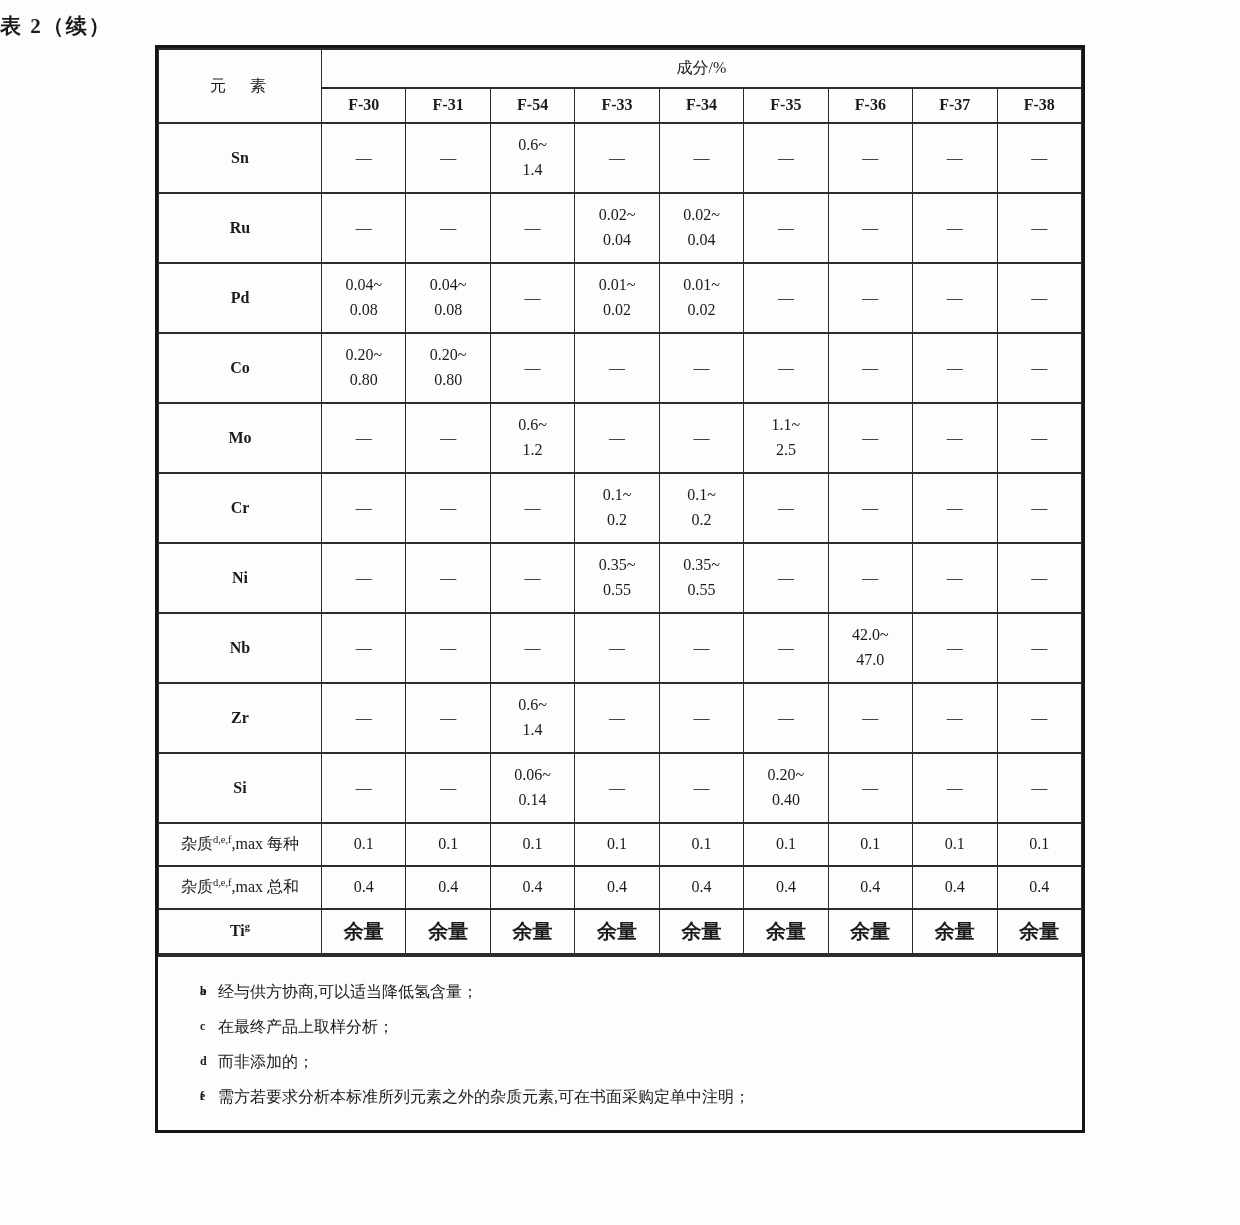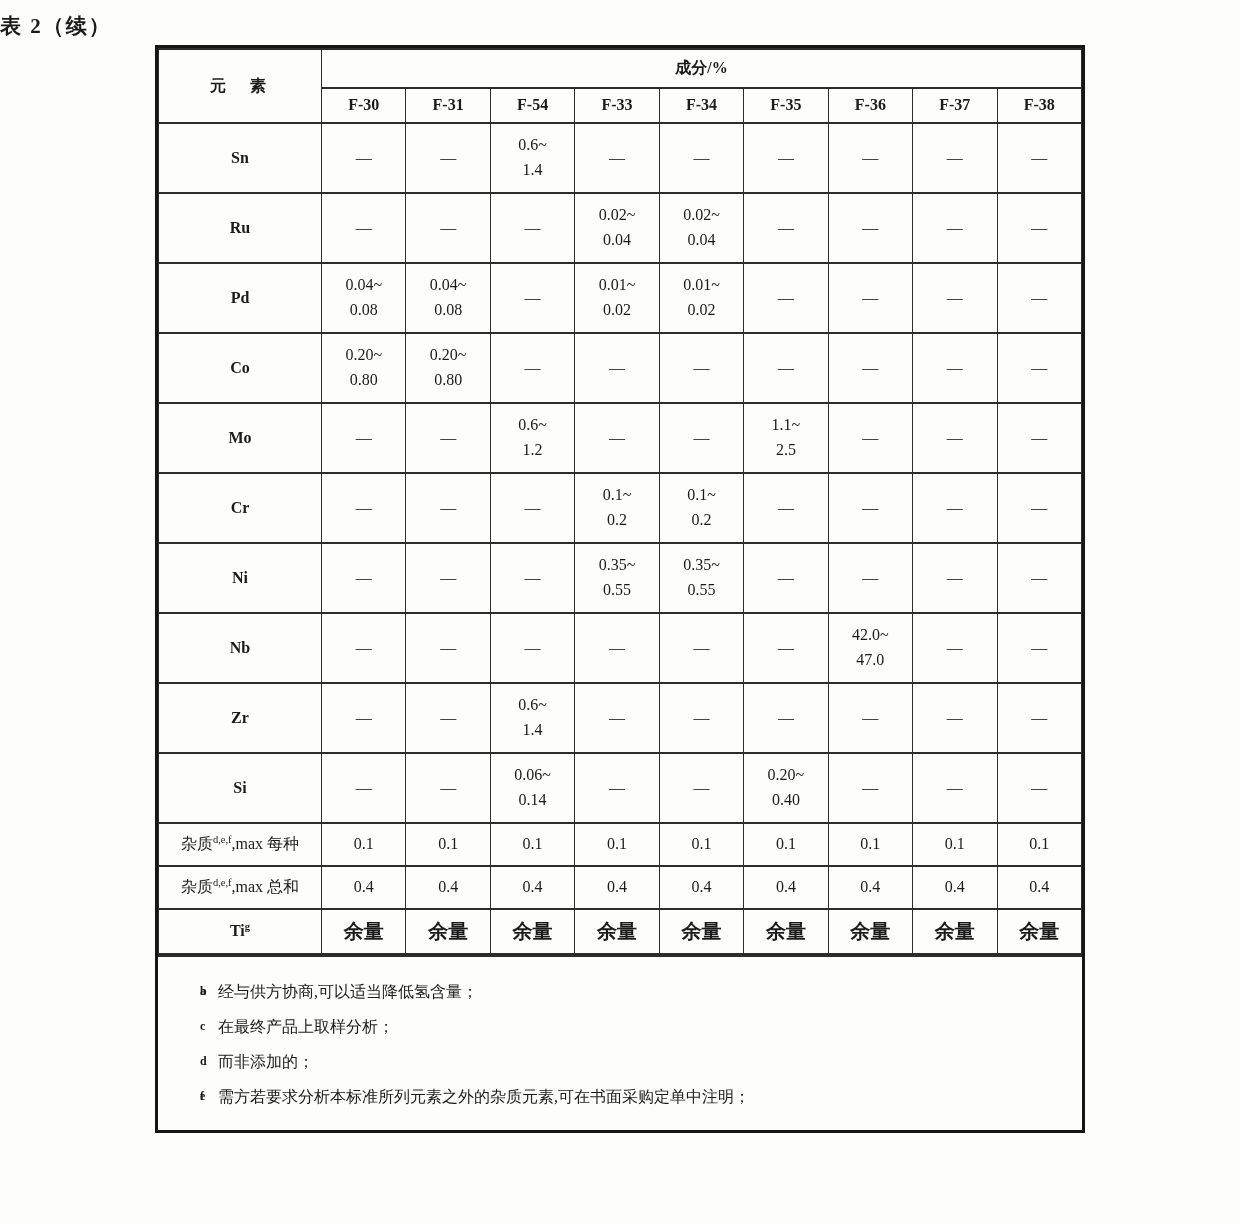--- a/index.html
+++ b/index.html
@@ -23,22 +23,22 @@
   table.comp{
     border-collapse:collapse;table-layout:fixed;width:100%;
   }
   table.comp td{
     border:solid #2c2c2c;border-width:2px 1px;
     text-align:center;vertical-align:middle;
     font-size:16px;line-height:1.55;
     padding:2px 1px;
     overflow:hidden;
   }
-  td.el-hdr{font-size:18px;font-weight:bold;letter-spacing:4px;}
-  td.comp-hdr{font-weight:bold;font-size:18px;height:33px;}
+  td.el-hdr{font-size:18px;font-weight:normal;letter-spacing:4px;}
+  td.comp-hdr{font-weight:normal;font-size:18px;height:33px;}
   td.grade{font-weight:600;font-size:16px;height:29px;}
   td.el-name{font-weight:600;font-size:17px;}
   tr.el-row td{height:64px;}
   tr.imp-row td{height:37px;}
   tr.ti-row td{height:39px;}
   td.val{white-space:pre-line;}
   td.imp-label{text-align:left;padding-left:8px;font-size:16px;white-space:nowrap;}
   td.imp-label sup,td.el-name sup{font-size:10.5px;text-align:right;}
   tr.ti-row td.bal{font-weight:bold;font-size:20px;font-family:"Liberation Sans","DejaVu Sans",sans-serif;}
   .footnotes{

